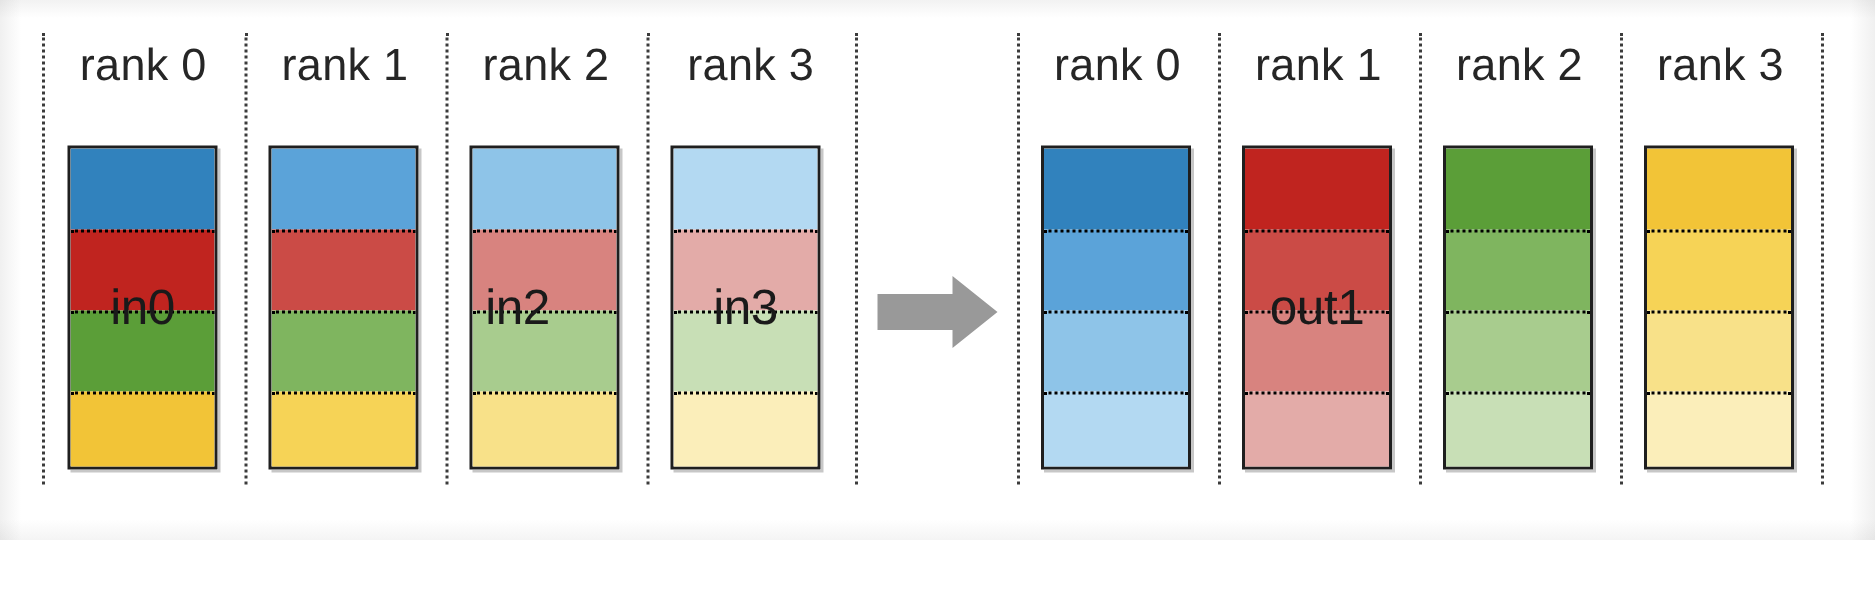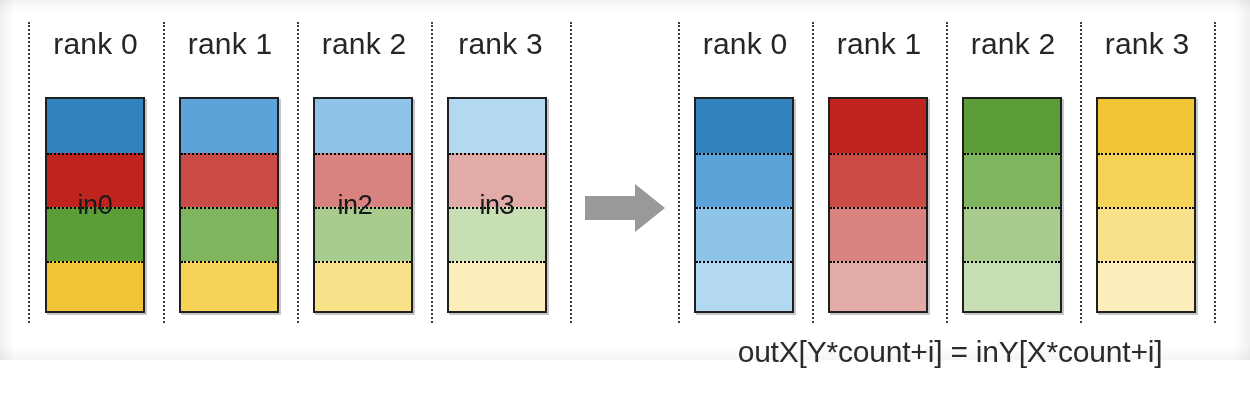--- a/index.html
+++ b/index.html
@@ -73,21 +73,21 @@
 
   
   .buffer-caption {
     position: absolute;
     top: 97px;
     height: 216px;
     width: 100px;
     display: flex;
     align-items: center;
     justify-content: center;
-    font-size: 27px;
+    font-size: 33px;
     color: #1a1a1a;
     pointer-events: none;
     letter-spacing: -0.3px;
     text-align: center;
   }
 
   
   #arrow-wrap {
     position: absolute;
     left: 583px;
@@ -151,21 +151,21 @@
     <div class="seg divline" style="top: 108px; background-color: rgb(127, 181, 95);"></div>
     <div class="seg divline" style="top: 162px; background-color: rgb(246, 211, 86);"></div>
   </div>
 
   <div class="buffer" style="left:313px">
     <div class="seg" style="top: 0px; background-color: rgb(142, 196, 232);"></div>
     <div class="seg divline" style="top: 54px; background-color: rgb(216, 131, 127);"></div>
     <div class="seg divline" style="top: 108px; background-color: rgb(168, 204, 142);"></div>
     <div class="seg divline" style="top: 162px; background-color: rgb(248, 225, 137);"></div>
   </div>
-  <div class="buffer-caption" style="left:305px">in2</div>
+  <div class="buffer-caption" style="left:295px">in2</div>
 
   <div class="buffer" style="left:447px">
     <div class="seg" style="top: 0px; background-color: rgb(179, 217, 242);"></div>
     <div class="seg divline" style="top: 54px; background-color: rgb(227, 171, 168);"></div>
     <div class="seg divline" style="top: 108px; background-color: rgb(200, 223, 182);"></div>
     <div class="seg divline" style="top: 162px; background-color: rgb(251, 238, 186);"></div>
   </div>
   <div class="buffer-caption" style="left:447px">in3</div>
 
   <div id="arrow-wrap">
@@ -180,30 +180,30 @@
     <div class="seg divline" style="top: 108px; background-color: rgb(142, 196, 232);"></div>
     <div class="seg divline" style="top: 162px; background-color: rgb(179, 217, 242);"></div>
   </div>
 
   <div class="buffer" style="left:828px">
     <div class="seg" style="top: 0px; background-color: rgb(192, 36, 31);"></div>
     <div class="seg divline" style="top: 54px; background-color: rgb(203, 75, 70);"></div>
     <div class="seg divline" style="top: 108px; background-color: rgb(216, 131, 127);"></div>
     <div class="seg divline" style="top: 162px; background-color: rgb(227, 171, 168);"></div>
   </div>
+  <div class="buffer-caption" style="left:828px">out1</div>
 
   <div class="buffer" style="left:962px">
     <div class="seg" style="top: 0px; background-color: rgb(91, 158, 56);"></div>
     <div class="seg divline" style="top: 54px; background-color: rgb(127, 181, 95);"></div>
     <div class="seg divline" style="top: 108px; background-color: rgb(168, 204, 142);"></div>
     <div class="seg divline" style="top: 162px; background-color: rgb(200, 223, 182);"></div>
   </div>
 
   <div class="buffer" style="left:1096px">
     <div class="seg" style="top: 0px; background-color: rgb(242, 196, 55);"></div>
     <div class="seg divline" style="top: 54px; background-color: rgb(246, 211, 86);"></div>
     <div class="seg divline" style="top: 108px; background-color: rgb(248, 225, 137);"></div>
     <div class="seg divline" style="top: 162px; background-color: rgb(251, 238, 186);"></div>
   </div>
 
-  <div id="formula">outX[Y*count+i] = inY[X*count+i]</div>
 
 </div>
 
 </body></html>

